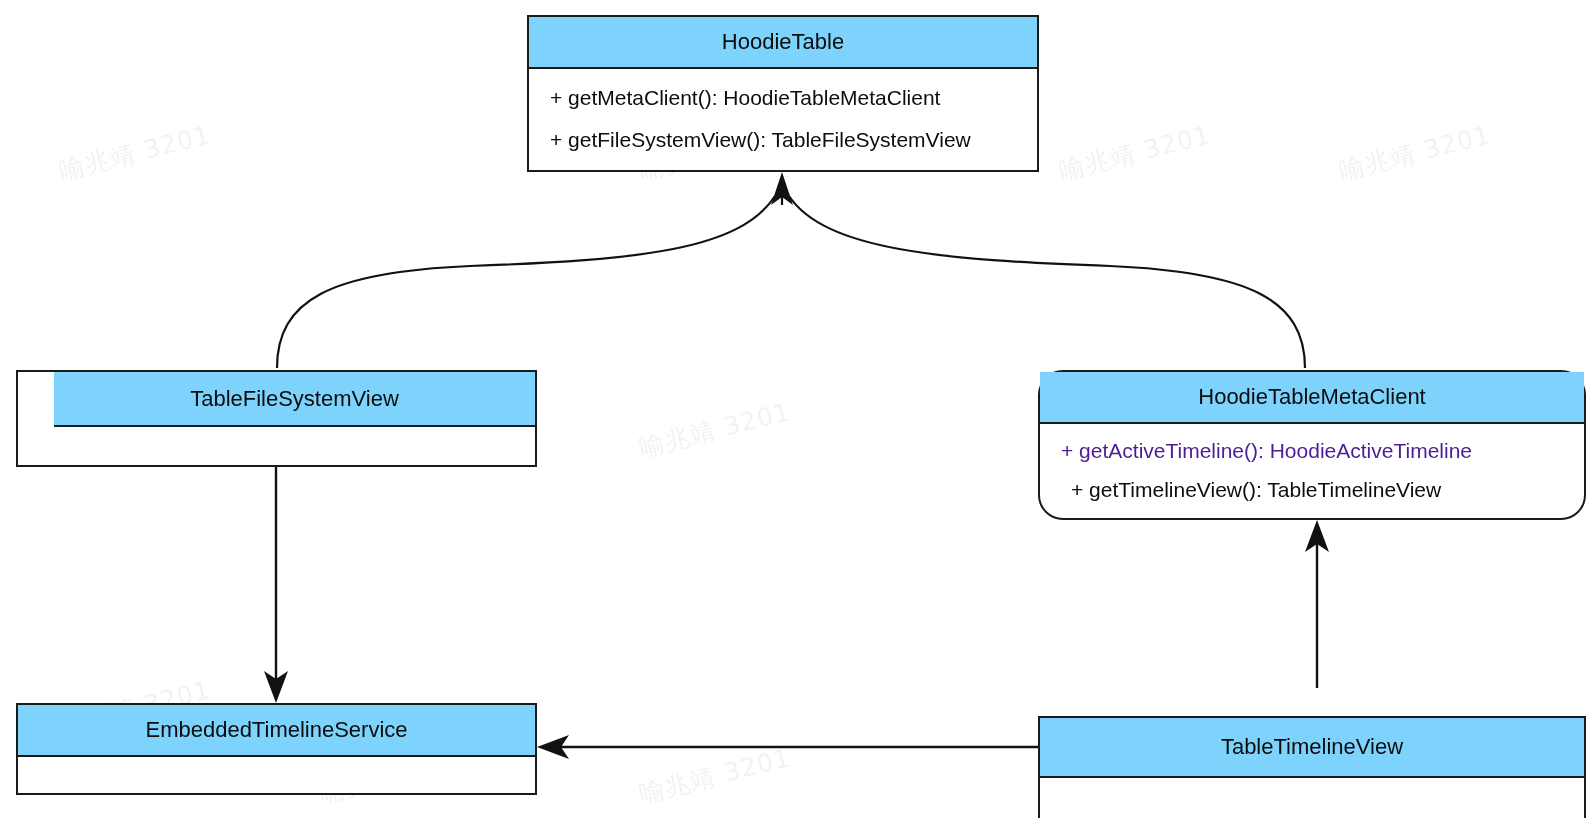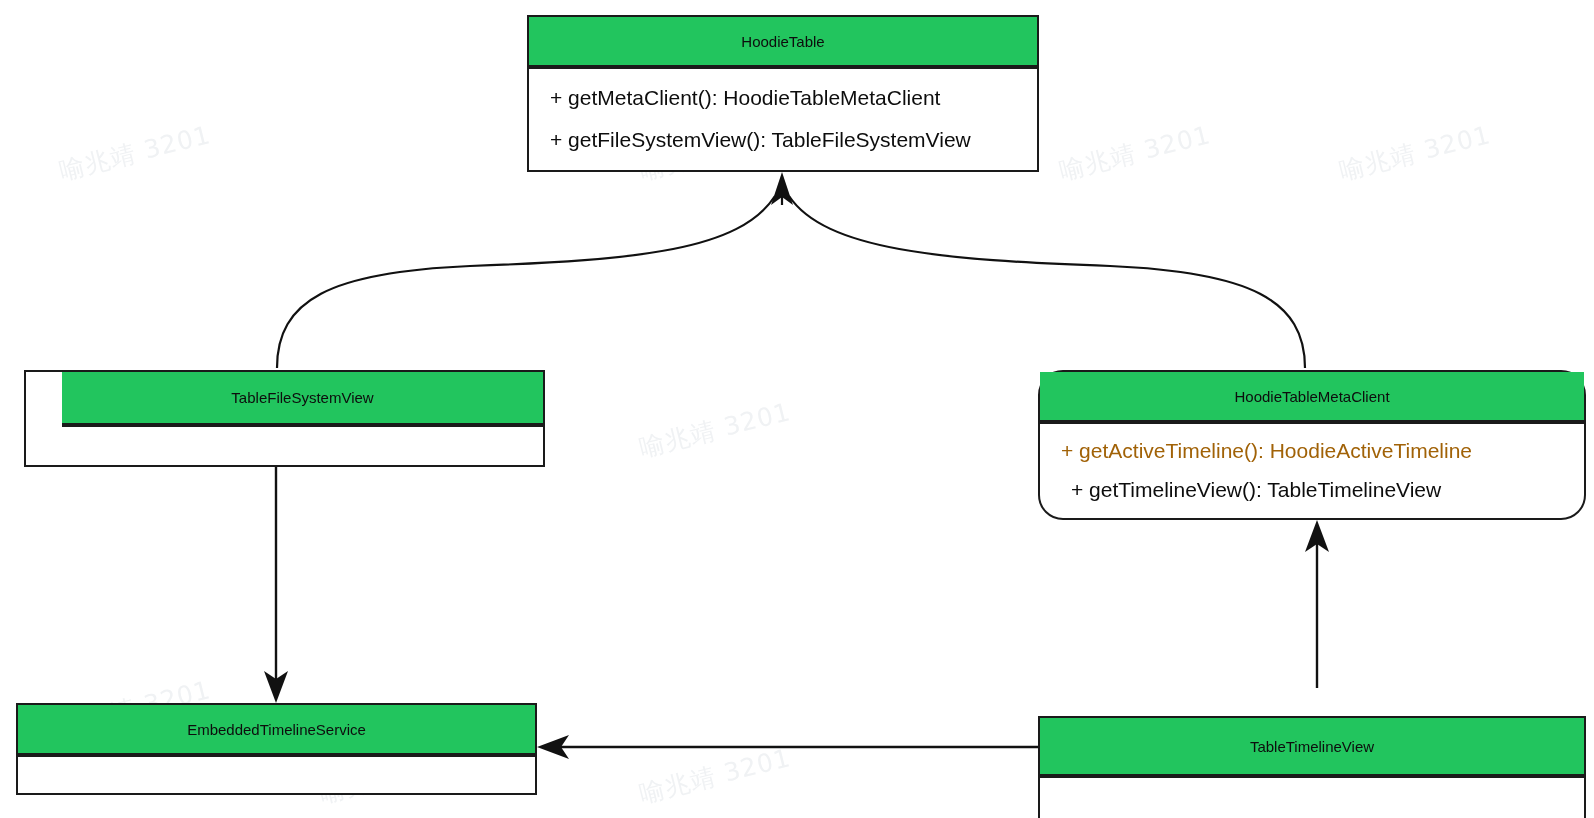--- a/index.html
+++ b/index.html
@@ -49,27 +49,27 @@
   .uml-class {
     position: absolute;
     box-sizing: border-box;
     background: #ffffff;
     border: 2px solid #1a1a1a;
     z-index: 3;
   }
   .uml-title {
     box-sizing: border-box;
     text-align: center;
-    font-size: 15px;
+    font-size: 22px;
     color: #0d0d0d;
     display: flex;
     align-items: center;
     justify-content: center;
-    border-bottom: 4px solid #eab308;
-    background: #22c55e;
+    border-bottom: 2px solid #eab308;
+    background: #7dd3fc;
   }
   .uml-members {
     box-sizing: border-box;
     display: flex;
     flex-direction: column;
     justify-content: center;
     background: transparent;
   }
   .uml-member {
     font-size: 21px;
@@ -132,29 +132,29 @@
 
 <div class="uml-class" style="left: 527px; top: 15px; width: 512px; height: 157px; border-color: rgb(26, 26, 26);">
       <div class="uml-title" style="height: 52px; color: rgb(13, 13, 13); border-bottom-color: rgb(26, 26, 26);">HoodieTable</div>
       <div class="uml-members" style="height: 101px;">
         <div class="m-gap">
           <div class="uml-member" style="color: rgb(13, 13, 13);">+ getMetaClient(): HoodieTableMetaClient</div>
           <div class="uml-member" style="color: rgb(13, 13, 13);">+ getFileSystemView(): TableFileSystemView</div>
         </div>
       </div>
     </div>
-    <div class="uml-class" style="left: 24px; top: 370px; width: 521px; height: 97px; border-color: rgb(26, 26, 26); padding-left: 36px;">
+    <div class="uml-class" style="left: 16px; top: 370px; width: 521px; height: 97px; border-color: rgb(26, 26, 26); padding-left: 36px;">
       <div class="uml-title" style="height: 55px; color: rgb(13, 13, 13); border-bottom-color: rgb(26, 26, 26);">TableFileSystemView</div>
       <div class="uml-members empty" style="height: 38px;"></div>
     </div>
     <div class="uml-class" style="left: 1038px; top: 370px; width: 548px; height: 150px; border-color: rgb(26, 26, 26); border-radius: 25px;">
       <div class="uml-title" style="height: 52px; color: rgb(13, 13, 13); border-bottom-color: rgb(26, 26, 26);">HoodieTableMetaClient</div>
       <div class="uml-members" style="height: 94px;">
         <div class="m-gap">
-          <div class="uml-member" style="color: #a16207;">+ getActiveTimeline(): HoodieActiveTimeline</div>
+          <div class="uml-member" style="color: #4c1d95;">+ getActiveTimeline(): HoodieActiveTimeline</div>
           <div class="uml-member" style="color: rgb(13, 13, 13); padding-left: 24px;">+ getTimelineView(): TableTimelineView</div>
         </div>
       </div>
     </div>
     <div class="uml-class" style="left: 16px; top: 703px; width: 521px; height: 92px; border-color: rgb(26, 26, 26);">
       <div class="uml-title" style="height: 52px; color: rgb(13, 13, 13); border-bottom-color: rgb(26, 26, 26);">EmbeddedTimelineService</div>
       <div class="uml-members empty" style="height: 36px;"></div>
     </div>
     <div class="uml-class" style="left: 1038px; top: 688px; width: 548px; height: 112px; border-color: rgb(26, 26, 26); margin-top: 28px;">
       <div class="uml-title" style="height: 60px; color: rgb(13, 13, 13); border-bottom-color: rgb(26, 26, 26);">TableTimelineView</div>

